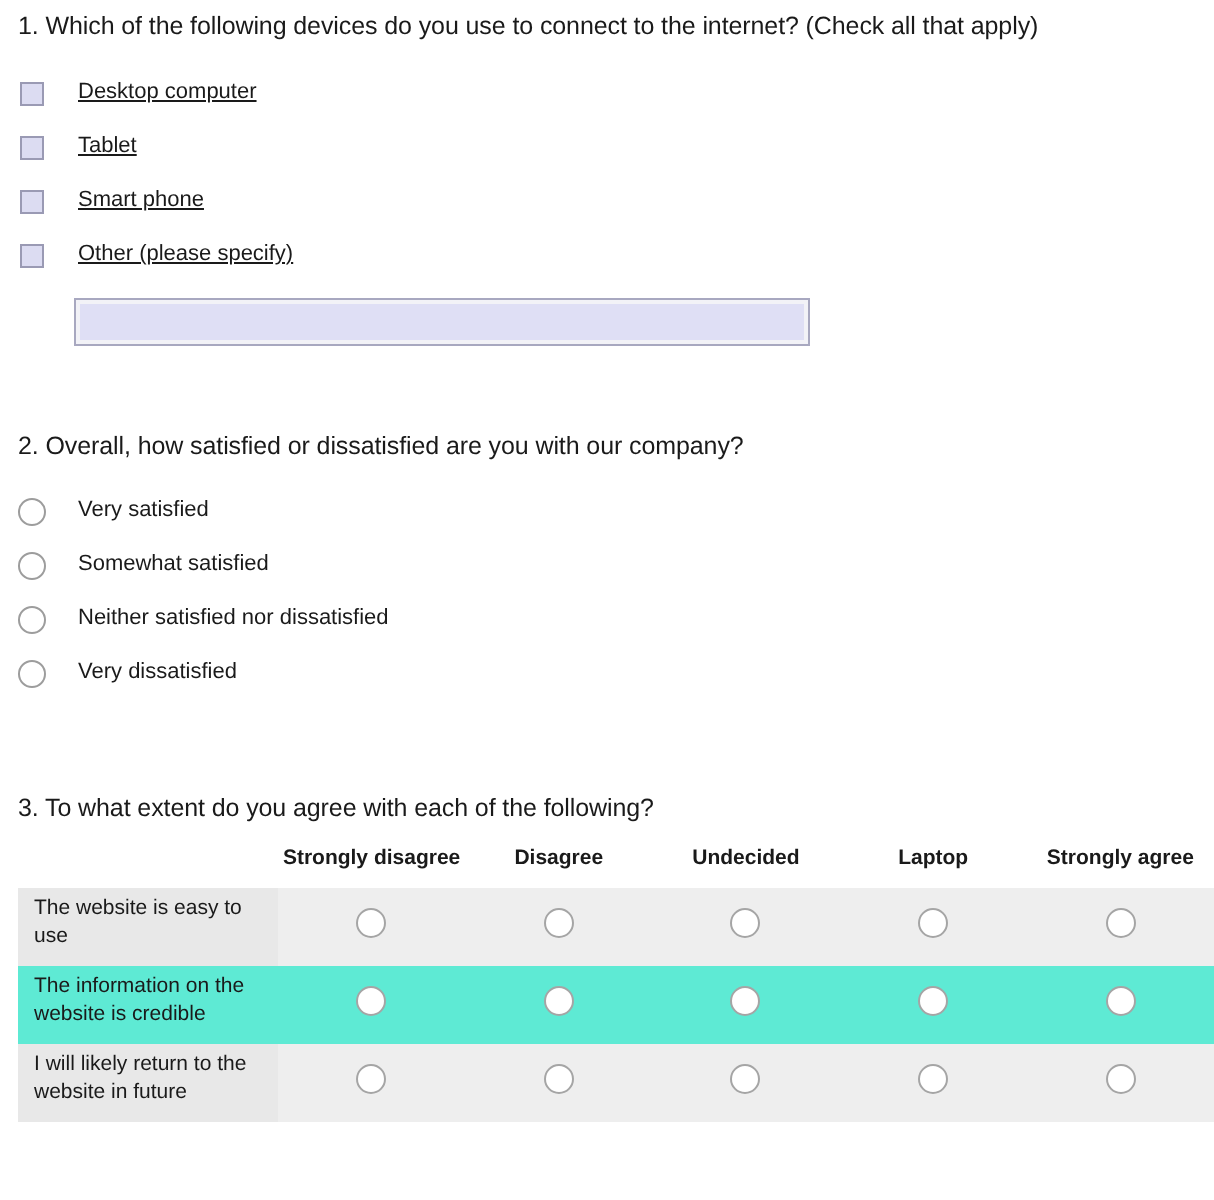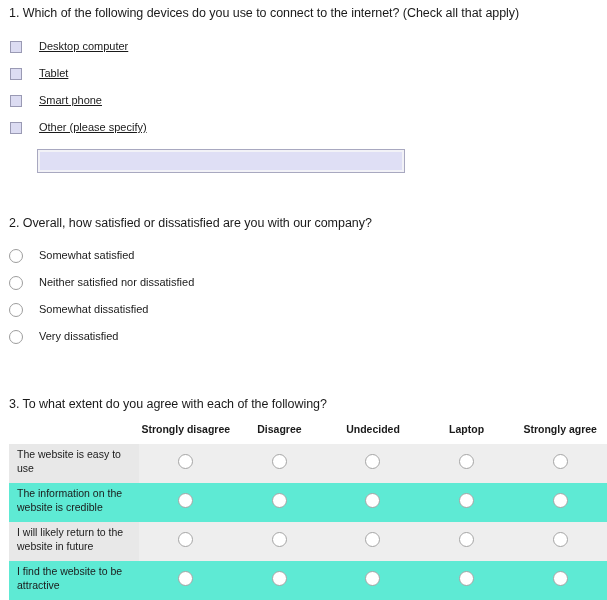--- a/index.html
+++ b/index.html
@@ -207,35 +207,35 @@
       </div>
 
     </div>
   </div>
 
   <div class="q2">
     <div class="question-title">2. Overall, how satisfied or dissatisfied are you with our company?</div>
 
     <div class="q2-options">
 
+      <div class="radio-row">
+        <span class="radio"></span>
+        <span class="radio-label">Very satisfied</span>
+      </div>
 
       <div class="radio-row">
         <span class="radio"></span>
         <span class="radio-label">Somewhat satisfied</span>
       </div>
 
       <div class="radio-row">
         <span class="radio"></span>
         <span class="radio-label">Neither satisfied nor dissatisfied</span>
       </div>
 
-      <div class="radio-row">
-        <span class="radio"></span>
-        <span class="radio-label">Somewhat dissatisfied</span>
-      </div>
 
       <div class="radio-row">
         <span class="radio"></span>
         <span class="radio-label">Very dissatisfied</span>
       </div>
 
     </div>
   </div>
 
   <div class="q3">
@@ -304,36 +304,18 @@
             <span class="matrix-radio"></span>
           </td>
           <td class="cell">
             <span class="matrix-radio"></span>
           </td>
           <td class="cell">
             <span class="matrix-radio"></span>
           </td>
         </tr>
 
-        <tr class="plain">
-          <td class="rowlabel">I find the website to be attractive</td>
-          <td class="cell">
-            <span class="matrix-radio"></span>
-          </td>
-          <td class="cell">
-            <span class="matrix-radio"></span>
-          </td>
-          <td class="cell">
-            <span class="matrix-radio"></span>
-          </td>
-          <td class="cell">
-            <span class="matrix-radio"></span>
-          </td>
-          <td class="cell">
-            <span class="matrix-radio"></span>
-          </td>
-        </tr>
 
       </tbody>
     </table>
   </div>
 
 </div>
 
 </body></html>

